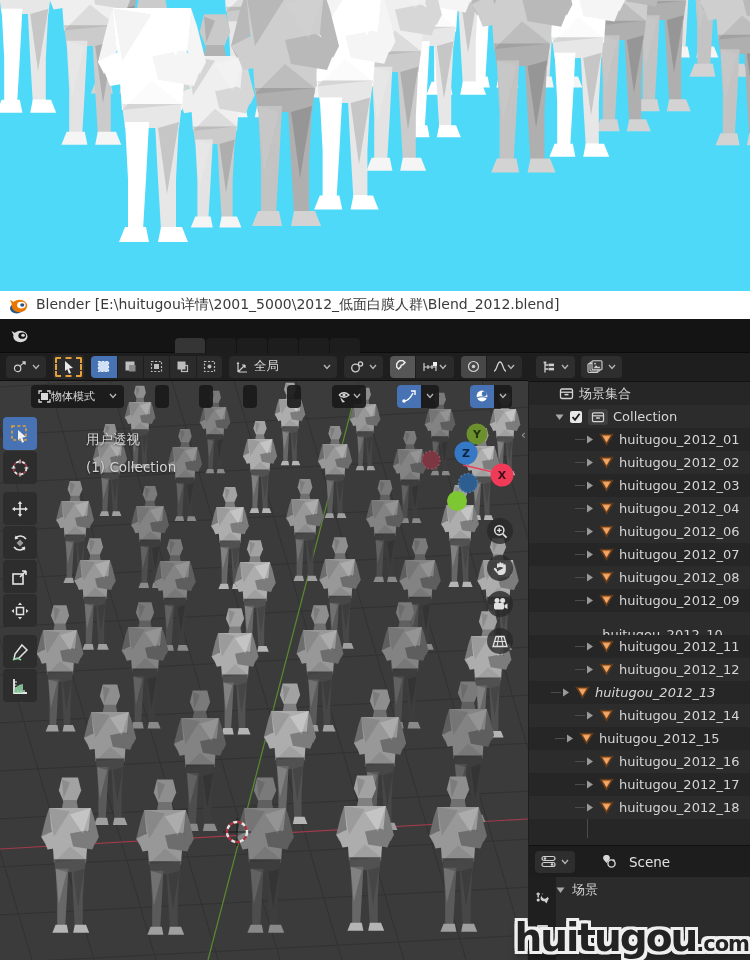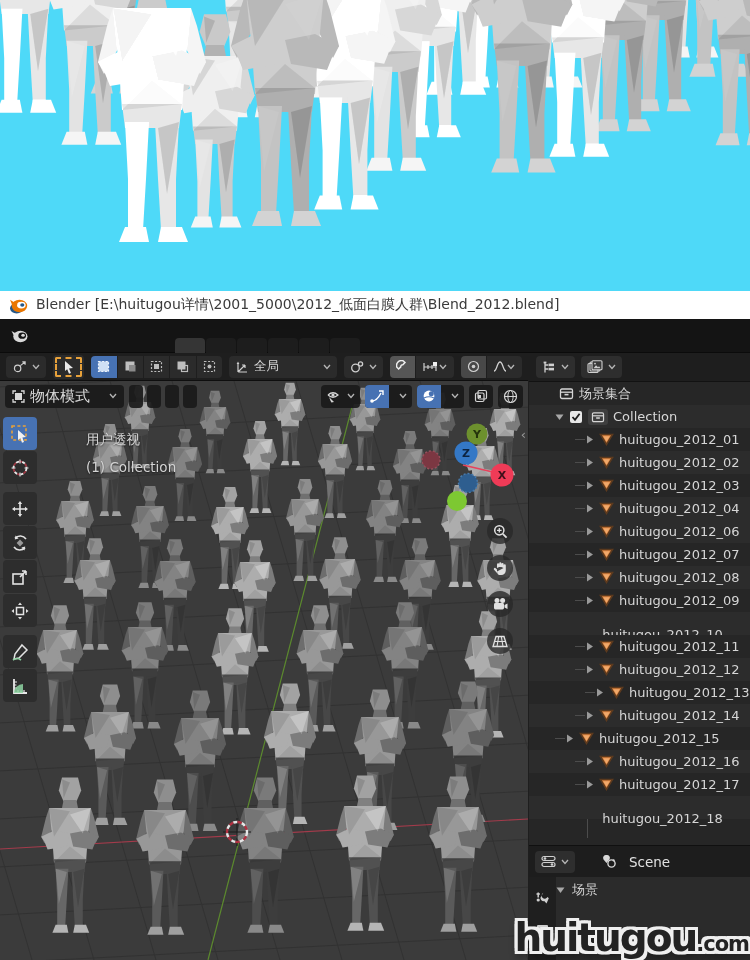--- a/index.html
+++ b/index.html
@@ -28,21 +28,21 @@
   .btn-sq{width:26px;height:22px;background:#2b2b2b;display:flex;align-items:center;justify-content:center;}
   .grp{display:flex;gap:1px;border-radius:4px;overflow:hidden;}
   .on-gray{background:#565656;}
   .on-gray2{background:#484848;}
   .blue{background:#4772b3!important;}
   .active-tool{width:32px;height:24px;border-radius:4px;background:#2b2b2b;display:flex;align-items:center;justify-content:center;box-shadow:inset 0 0 0 1.5px transparent;outline:2px dashed #e7a13a;outline-offset:-4px;}
   
   #viewport{left:0;top:381px;width:528px;height:579px;background:#3b3b3b;overflow:hidden;}
   #vp-svg{position:absolute;left:0;top:0;}
   #vp-header{position:absolute;left:5px;top:3px;right:5px;height:24px;display:flex;align-items:center;gap:5px;}
-  .vbtn{background:rgba(26,26,26,.92);border-radius:4px;height:23px;display:flex;align-items:center;padding:0 7px;gap:5px;color:#dadada;font-size:15px;white-space:nowrap;}
+  .vbtn{background:rgba(26,26,26,.92);border-radius:4px;height:23px;display:flex;align-items:center;padding:0 7px;color:#dadada;font-size:11px;white-space:nowrap;margin-left:26px;}
   .vbtn.icon-only{padding:0 5px;}
   #vp-text{position:absolute;left:86px;top:44px;color:#d4d4d4;font-size:13.5px;line-height:28px;text-shadow:0 1px 2px rgba(0,0,0,.6);}
   
   #vp-tools{position:absolute;left:3px;top:36px;width:34px;display:flex;flex-direction:column;gap:1px;}
   .tool{width:34px;height:33px;background:#2d2d2d;border-radius:4px;display:flex;align-items:center;justify-content:center;}
   .tool.active{background:#4772b3;}
   .tgap{height:6px;}
   
   .navbtn{position:absolute;width:26px;height:26px;border-radius:50%;background:rgba(40,40,40,.78);display:flex;align-items:center;justify-content:center;}
   #collapse-arrow{position:absolute;right:2px;top:46px;color:#9a9a9a;font-size:13px;}
@@ -719,21 +719,21 @@
           <span class="stub"></span>
           <svg width="8" height="9" viewBox="0 0 8 9">
             <path d="M1 0.5 L7 4.5 L1 8.5 Z" fill="#9a9a9a"></path>
           </svg>
           <svg width="15" height="13" viewBox="0 0 15 13">
             <polygon points="1.5,1.5 13.5,1.5 7.5,11.5" fill="#d9813d" stroke="#5c3a1e" stroke-width="1.6"></polygon>
             <polygon points="4.2,3.2 10.8,3.2 7.5,8.8" fill="#f0a96b"></polygon>
           </svg>
           <span>huitugou_2012_12</span>
         </div>
-        <div class="out-row dark" style="padding-left:56px;">
+        <div class="out-row dark" style="padding-left:22px;font-style:italic;">
           <span class="stub"></span>
           <svg width="8" height="9" viewBox="0 0 8 9">
             <path d="M1 0.5 L7 4.5 L1 8.5 Z" fill="#9a9a9a"></path>
           </svg>
           <svg width="15" height="13" viewBox="0 0 15 13">
             <polygon points="1.5,1.5 13.5,1.5 7.5,11.5" fill="#d9813d" stroke="#5c3a1e" stroke-width="1.6"></polygon>
             <polygon points="4.2,3.2 10.8,3.2 7.5,8.8" fill="#f0a96b"></polygon>
           </svg>
           <span>huitugou_2012_13</span>
         </div>
@@ -774,21 +774,21 @@
           <span class="stub"></span>
           <svg width="8" height="9" viewBox="0 0 8 9">
             <path d="M1 0.5 L7 4.5 L1 8.5 Z" fill="#9a9a9a"></path>
           </svg>
           <svg width="15" height="13" viewBox="0 0 15 13">
             <polygon points="1.5,1.5 13.5,1.5 7.5,11.5" fill="#d9813d" stroke="#5c3a1e" stroke-width="1.6"></polygon>
             <polygon points="4.2,3.2 10.8,3.2 7.5,8.8" fill="#f0a96b"></polygon>
           </svg>
           <span>huitugou_2012_17</span>
         </div>
-        <div class="out-row light" style="padding-left:46px;flex-direction:column;">
+        <div class="out-row light" style="padding-left:46px;">
           <span class="stub"></span>
           <svg width="8" height="9" viewBox="0 0 8 9">
             <path d="M1 0.5 L7 4.5 L1 8.5 Z" fill="#9a9a9a"></path>
           </svg>
           <svg width="15" height="13" viewBox="0 0 15 13">
             <polygon points="1.5,1.5 13.5,1.5 7.5,11.5" fill="#d9813d" stroke="#5c3a1e" stroke-width="1.6"></polygon>
             <polygon points="4.2,3.2 10.8,3.2 7.5,8.8" fill="#f0a96b"></polygon>
           </svg>
           <span>huitugou_2012_18</span>
         </div>

